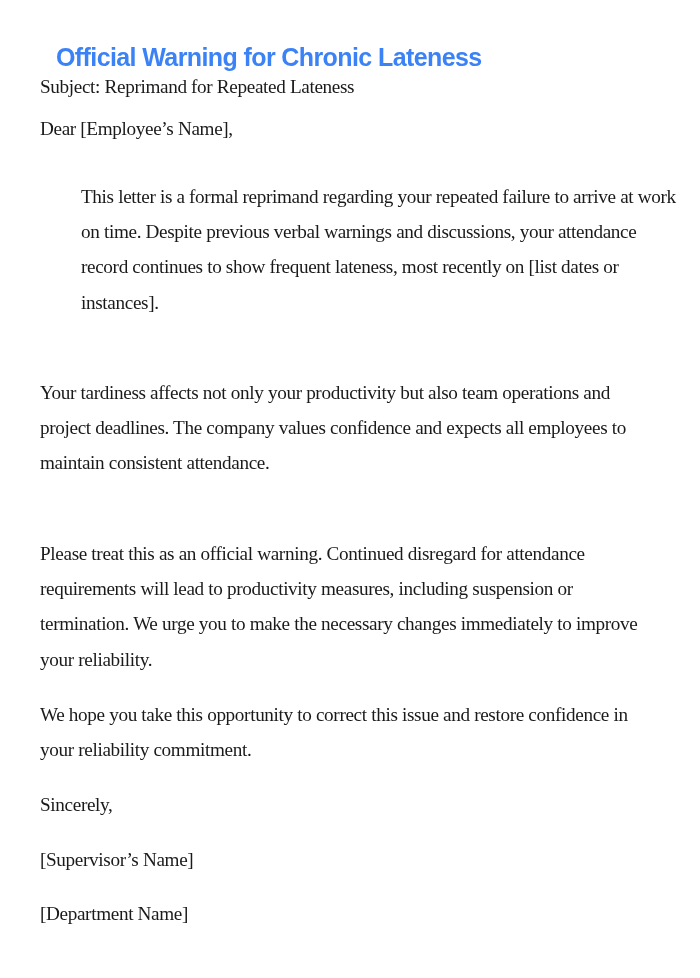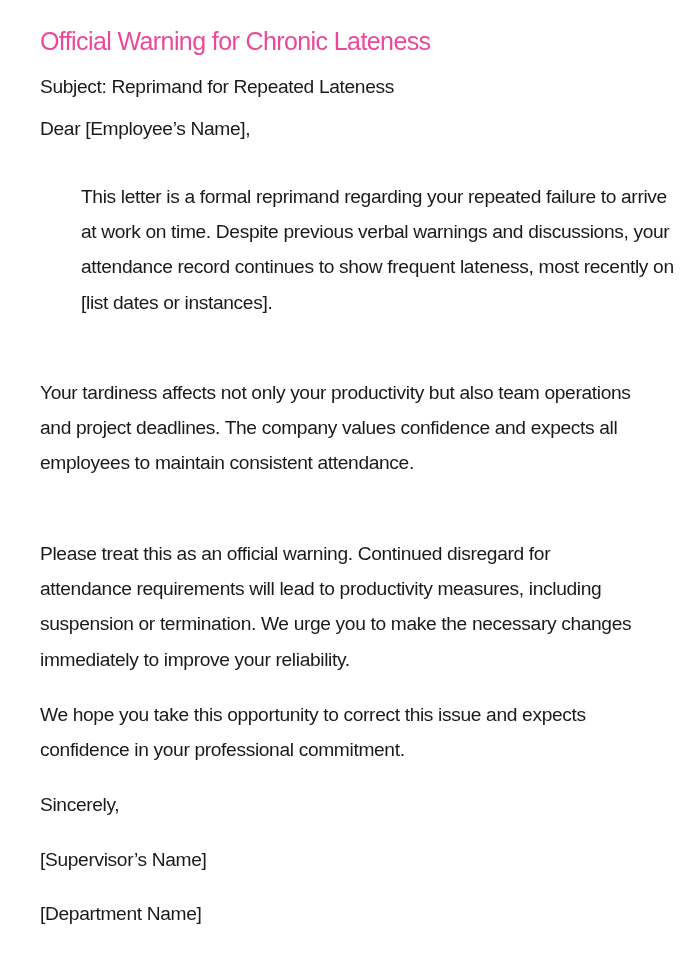--- a/index.html
+++ b/index.html
@@ -17,55 +17,56 @@
     .page {
       position: relative;
       padding: 0 40px;
       box-sizing: border-box;
       width: 700px;
     }
     .title {
       position: absolute;
       left: 40px;
       top: 24px;
-      margin: 0;
+      margin: 16px;
       font-size: 25px;
-      font-weight: normal;
+      font-weight: bold;
       letter-spacing: -0.6px;
-      color: #ec4899;
+      color: #3b82f6;
       line-height: 34px;
       white-space: nowrap;
     }
     .para {
       position: absolute;
       left: 40px;
       width: 606px;
       margin: 0;
       font-size: 19.2px;
       line-height: 35.2px;
       letter-spacing: -0.35px;
       color: #1a1a1a;
+      font-family: Liberation Serif, serif;
     }
   </style>
 </head>
 <body>
 
 <div class="page">
   <h1 class="title">Official Warning for Chronic Lateness</h1>
 
   <p class="para" style="top:69px;">Subject: Reprimand for Repeated Lateness</p>
 
   <p class="para" style="top:111px;">Dear [Employee’s Name],</p>
 
   <p class="para" style="top:179px;margin-left:41px;">This letter is a formal reprimand regarding your repeated failure to arrive at work on time. Despite previous verbal warnings and discussions, your attendance record continues to show frequent lateness, most recently on [list dates or instances].</p>
 
   <p class="para" style="top:375px;">Your tardiness affects not only your productivity but also team operations and project deadlines. The company values confidence and expects all employees to maintain consistent attendance.</p>
 
   <p class="para" style="top:536px;">Please treat this as an official warning. Continued disregard for attendance requirements will lead to productivity measures, including suspension or termination. We urge you to make the necessary changes immediately to improve your reliability.</p>
 
-  <p class="para" style="top:697px;">We hope you take this opportunity to correct this issue and expects confidence in your professional commitment.</p>
+  <p class="para" style="top:697px;">We hope you take this opportunity to correct this issue and restore confidence in your reliability commitment.</p>
 
   <p class="para" style="top:787px;">Sincerely,</p>
 
   <p class="para" style="top:842px;">[Supervisor’s Name]</p>
 
   <p class="para" style="top:896px;">[Department Name]</p>
 </div>
 
 </body></html>

